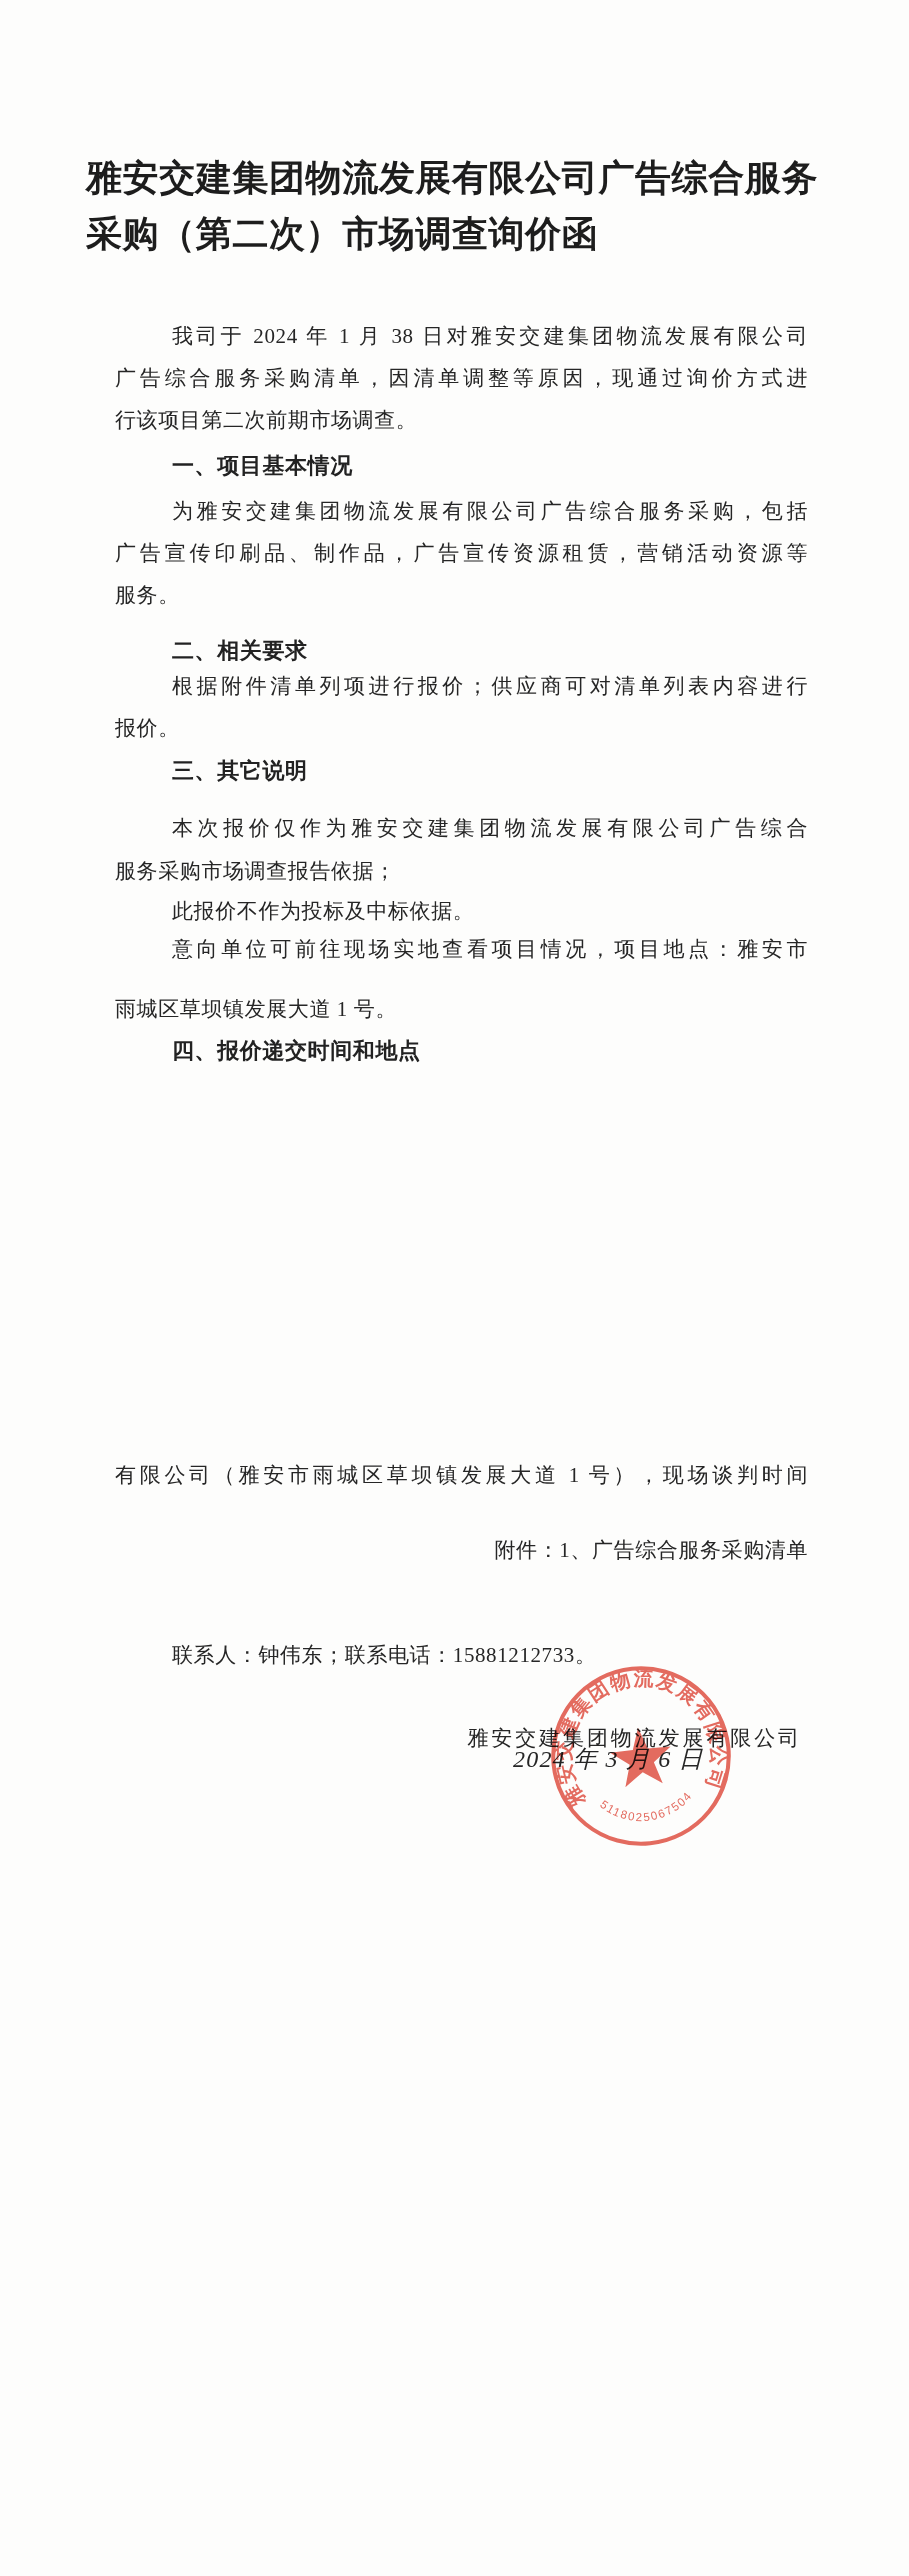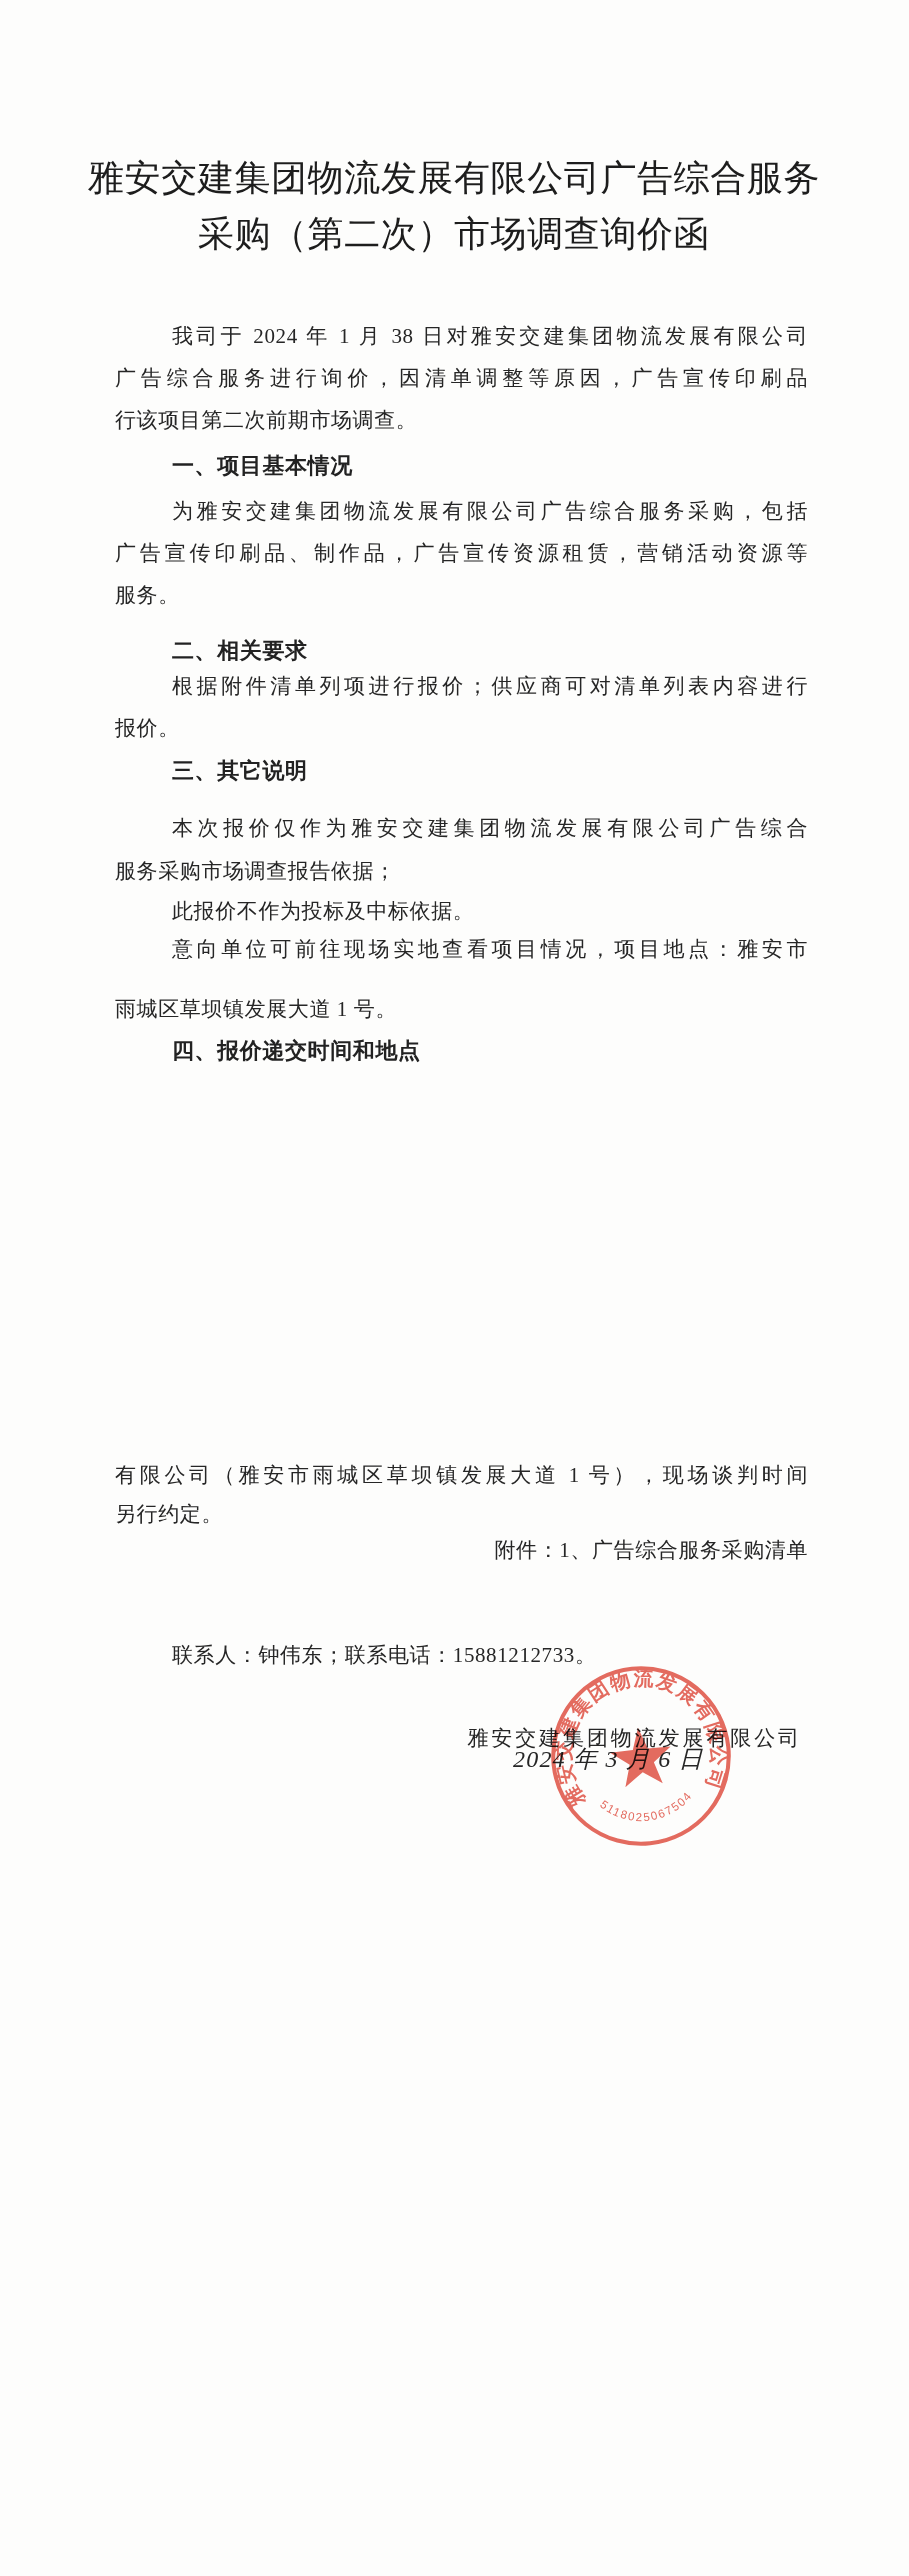--- a/index.html
+++ b/index.html
@@ -9,23 +9,23 @@
     height: 2576px;
     background: #fdfdfc;
     font-family: "Liberation Serif", serif;
     color: #262626;
     overflow: hidden;
   }
   .title-line {
     position: absolute;
     left: 86px;
     width: 736px;
-    text-align: center;
+    text-align: left;
     font-size: 36px;
-    font-weight: 400;
+    font-weight: 700;
     line-height: 55px;
     letter-spacing: 0.6px;
     color: #1d1d1d;
     font-family: "Liberation Serif", serif;
   }
   .t1 { top: 151px; }
   .t2 { top: 207px; }
   .line {
     position: absolute;
     left: 115px;
@@ -92,21 +92,21 @@
 </style>
 </head>
 <body>
 
 <div class="page">
 
   <div class="title-line t1">雅安交建集团物流发展有限公司广告综合服务</div>
   <div class="title-line t2">采购（第二次）市场调查询价函</div>
 
   <div class="line jst ind" style="top:315px">我司于 2024 年 1 月 38 日对雅安交建集团物流发展有限公司</div>
-  <div class="line jst" style="top:357px">广告综合服务进行询价，因清单调整等原因，广告宣传印刷品</div>
+  <div class="line jst" style="top:357px">广告综合服务采购清单，因清单调整等原因，现通过询价方式进</div>
   <div class="line" style="top:399px">行该项目第二次前期市场调查。</div>
 
   <div class="line heading ind" style="top:445px">一、项目基本情况</div>
   <div class="line jst ind" style="top:490px">为雅安交建集团物流发展有限公司广告综合服务采购，包括</div>
   <div class="line jst" style="top:532px">广告宣传印刷品、制作品，广告宣传资源租赁，营销活动资源等</div>
   <div class="line" style="top:574px">服务。</div>
 
   <div class="line heading ind" style="top:630px">二、相关要求</div>
   <div class="line jst ind" style="top:665px">根据附件清单列项进行报价；供应商可对清单列表内容进行</div>
   <div class="line" style="top:707px">报价。</div>
@@ -114,21 +114,20 @@
   <div class="line heading ind" style="top:750px">三、其它说明</div>
   <div class="line jst ind" style="top:807px">本次报价仅作为雅安交建集团物流发展有限公司广告综合</div>
   <div class="line" style="top:850px">服务采购市场调查报告依据；</div>
   <div class="line ind" style="top:890px">此报价不作为投标及中标依据。</div>
   <div class="line jst ind" style="top:928px">意向单位可前往现场实地查看项目情况，项目地点：雅安市</div>
   <div class="line" style="top:988px">雨城区草坝镇发展大道 1 号。</div>
 
   <div class="line heading ind" style="top:1030px">四、报价递交时间和地点</div>
 
   <div class="line jst" style="top:1454px">有限公司（雅安市雨城区草坝镇发展大道 1 号），现场谈判时间</div>
-  <div class="line" style="top:1493px">另行约定。</div>
 
   <div class="line ind-sm" style="top:1529px">附件：1、广告综合服务采购清单</div>
 
   <div class="line ind" style="top:1634px">联系人：钟伟东；联系电话：15881212733。</div>
 
   <div class="sig">雅安交建集团物流发展有限公司</div>
   <div class="date">2024 年 3 月 6 日</div>
 
   <div class="seal">
     <svg viewBox="0 0 320 320">

